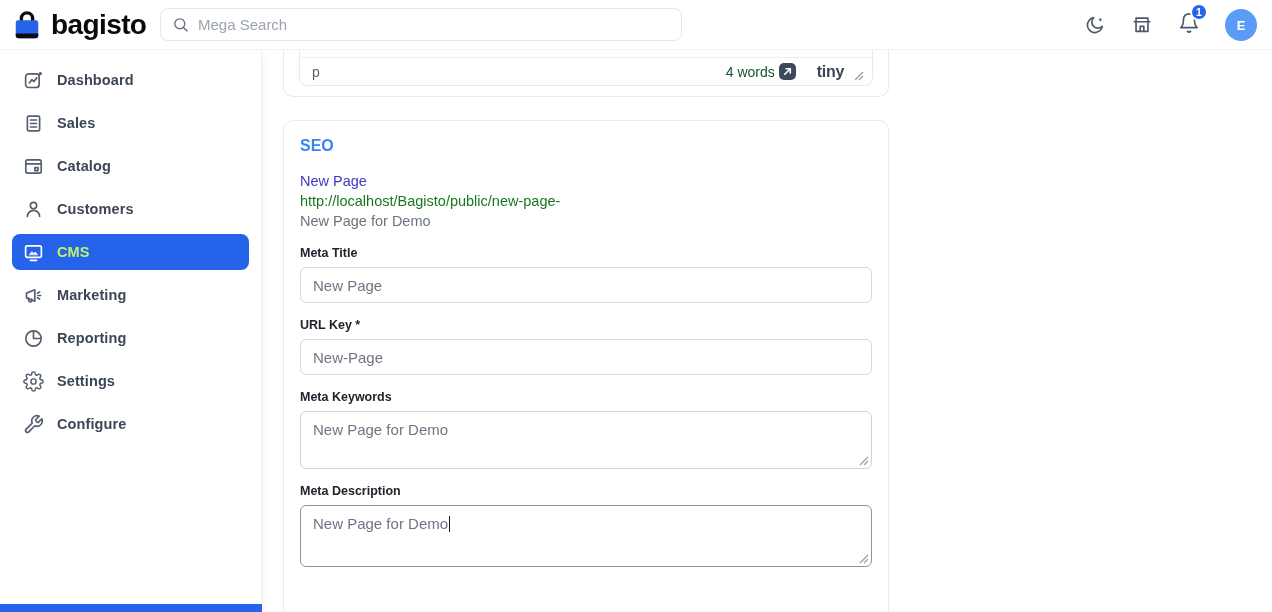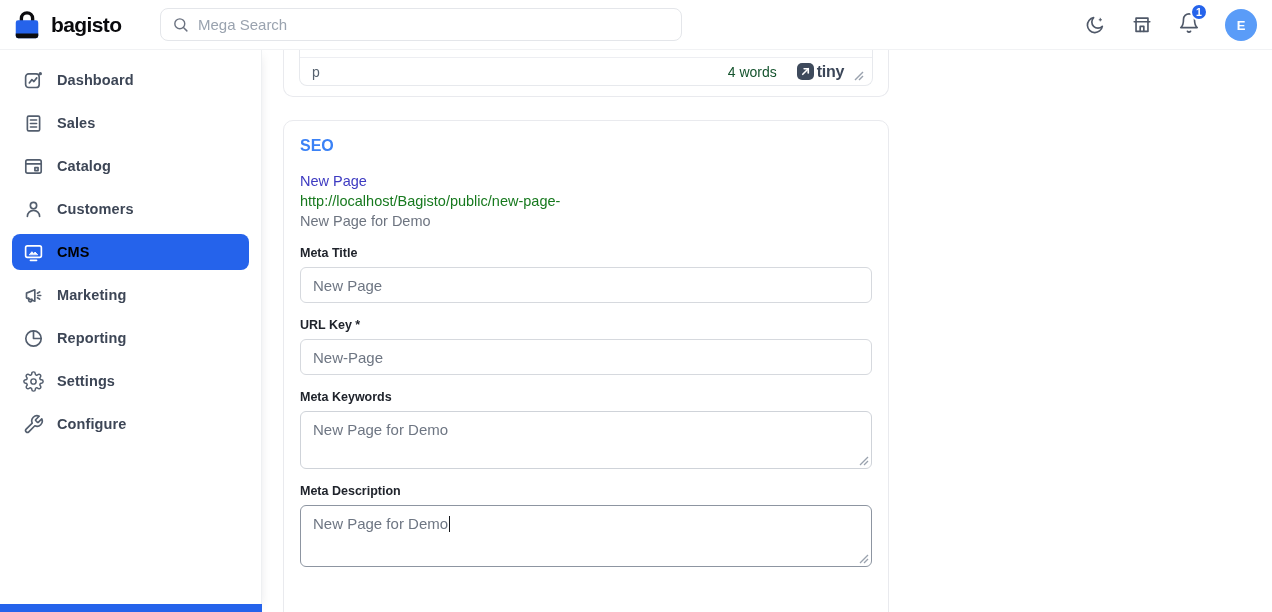--- a/index.html
+++ b/index.html
@@ -4,21 +4,21 @@
 <style>
   * { margin:0; padding:0; box-sizing:border-box; }
   html,body { width:1272px; height:612px; overflow:hidden; background:#fff;
     font-family:"Liberation Sans", sans-serif; }
   body { position:relative; }
 
   
   .header { position:absolute; top:0; left:0; width:1272px; height:50px; background:#fff;
     border-bottom:1px solid #f1f2f4; display:flex; align-items:center; z-index:5; }
   .brand { display:flex; align-items:center; margin-left:12px; }
-  .brand-name { font-size:21px; font-weight:800; color:#0a0a0d; letter-spacing:-0.6px; margin-left:9px; }
+  .brand-name { font-size:28px; font-weight:800; color:#0a0a0d; letter-spacing:-0.6px; margin-left:9px; }
   .search-bar { position:absolute; left:160px; top:8px; width:522px; height:33px;
     border:1px solid #e4e6ea; border-radius:8px; display:flex; align-items:center; padding:11px 11px; background:#fff; }
   .search-bar input { border:none; outline:none; flex:1; margin-left:9px; font-size:15px; color:#374151;
     font-family:"Liberation Sans", sans-serif; background:transparent; }
   .search-bar input::placeholder { color:#9aa3af; }
   .header-actions { position:absolute; right:15px; top:0; height:50px; display:flex; align-items:center; gap:25px; }
   .hicon { width:22px; height:22px; color:#4f5868; cursor:pointer; position:relative; }
   .bell-wrap { position:relative; }
   .badge { position:absolute; top:-9px; right:-8px; min-width:18px; height:18px; background:#2563eb;
     border:2px solid #fff; border-radius:50%; color:#fff; font-size:10.5px; font-weight:700;
@@ -27,38 +27,38 @@
     font-size:13px; font-weight:700; display:flex; align-items:center; justify-content:center; cursor:pointer; }
 
   
   .sidebar { position:absolute; top:50px; left:0; width:262px; height:562px; background:#fff;
     border-right:1px solid #eef0f2; box-shadow:6px 0 10px -7px rgba(20,20,40,.10); z-index:4; padding:12px; }
   .side-item { height:36px; border-radius:8px; display:flex; align-items:center; gap:13px;
     padding-left:11px; margin-bottom:7px; cursor:pointer; color:#3d4656; }
   .side-item .side-icon { width:21px; height:21px; display:flex; color:#535e6e; }
   .side-item .side-icon svg { width:21px; height:21px; }
   .side-label { font-size:14.5px; font-weight:700; letter-spacing:.1px; }
-  .side-item.active { background:#2563eb; color:#000000; }
+  .side-item.active { background:#2563eb; color:#bef264; }
   .side-item.active .side-icon { color:#fff; }
   .sidebar-bottom-bar { position:absolute; left:0; bottom:0; width:262px; height:8px; background:#2563eb; }
 
   
   .main { position:absolute; top:50px; left:262px; width:1010px; height:562px; background:#fff;
     overflow:hidden; padding-left:21px; }
   .card { width:606px; border:1px solid #e9eaee; background:#fff; }
 
   .editor-card { height:47px; border-top:none; border-radius:0 0 10px 10px; padding:0 15px; }
   .editor-frame { height:36px; border:1px solid #e7e9ed; border-top:none; border-radius:0 0 8px 8px;
     display:flex; flex-direction:column; justify-content:flex-end; }
   .statusbar { height:28px; border-top:1px solid #edeef2; display:flex; align-items:center;
     padding:0 8px 0 12px; color:#56626f; }
   .status-path { font-size:14px; cursor:pointer; }
   .status-right { margin-left:auto; display:flex; align-items:center; }
   .word-count { font-size:14px; color:#14532d; }
-  .tiny-brand { display:flex; gap:3px; margin-left:20px; cursor:pointer; }
+  .tiny-brand { display:flex; gap:21px; margin-left:4px; cursor:pointer; }
   .tiny-logo { width:17px; height:17px; background:#3e4a5c; border-radius:5px;
     display:flex; align-items:center; justify-content:center; }
   .tiny-word { font-size:16px; font-weight:800; color:#3b4658; letter-spacing:-0.3px; }
   .resize-grip { margin-left:10px; margin-top:8px; cursor:nwse-resize; }
 
   .seo-card { margin-top:23px; height:520px; border-radius:10px; padding:16px; }
   .seo-heading { font-size:16px; font-weight:800; color:#3b82f6; }
   .seo-preview { margin-top:16px; line-height:20px; font-size:14.5px; }
   .seo-link { color:#3d3ac1; text-decoration:none; cursor:pointer; display:inline-block; }
   .seo-url { color:#17791e; }

